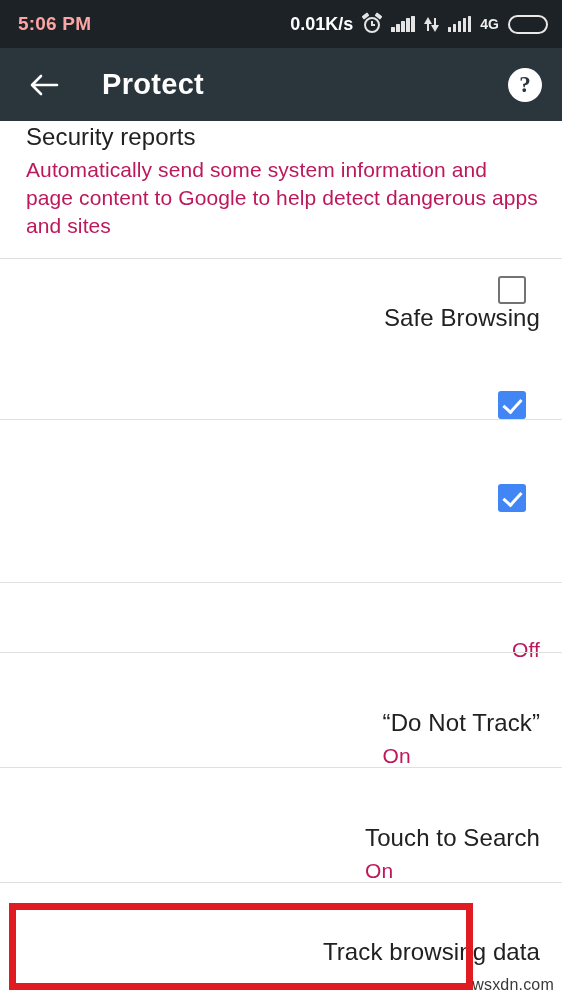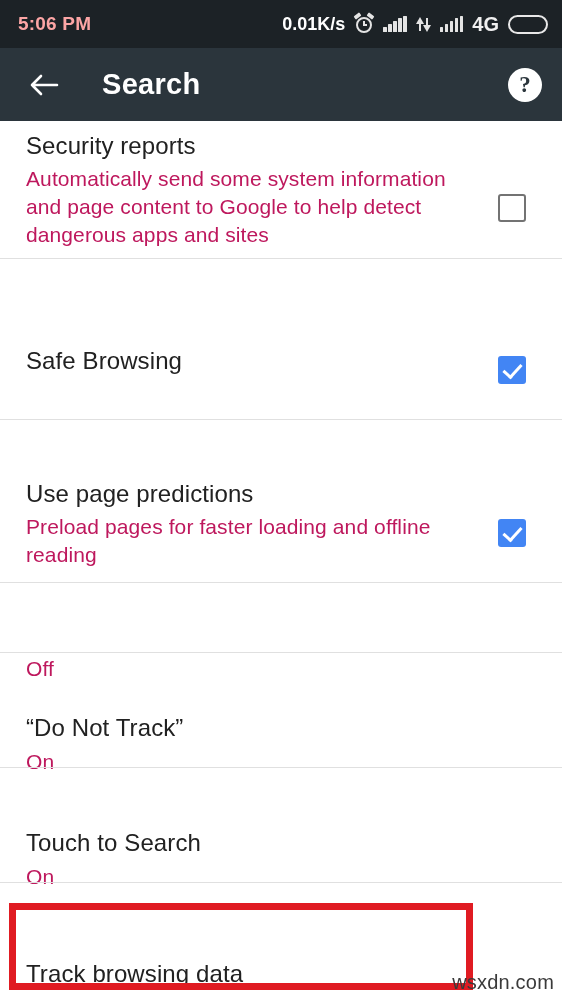--- a/index.html
+++ b/index.html
@@ -61,21 +61,21 @@
   .datasync-icon{ position:relative; width:15px; height:17px; }
   .datasync-icon .up, .datasync-icon .dn{
     position:absolute; width:0; height:0; border-left:4px solid transparent;
     border-right:4px solid transparent;
   }
   .datasync-icon .up{ left:0; top:1px; border-bottom:7px solid #e4e4e4; }
   .datasync-icon .up-stem{ position:absolute; left:3px; top:7px; width:2px; height:8px; background:#e4e4e4;}
   .datasync-icon .dn{ right:0; bottom:1px; border-top:7px solid #e4e4e4; }
   .datasync-icon .dn-stem{ position:absolute; right:3px; top:2px; width:2px; height:8px; background:#e4e4e4;}
 
-  .net-label{ font-size:20px; font-weight:bold; color:#f0f0f0; }
+  .net-label{ font-size:14px; font-weight:bold; color:#f0f0f0; }
   .battery{
     width:40px; height:19px; border:2px solid #e8e8e8; border-radius:10px;
     position:relative; padding:2px;
   }
   .battery .fill{
     width:100%; height:100%; background:#f5a623; border-radius:7px;
   }
 
   
   #app-bar{
@@ -103,23 +103,24 @@
   }
 
   
   #settings-list{
     position:absolute; top:121px; left:0;
     width:562px; height:879px;
     background:#ffffff;
   }
   .row{
     position:relative;
-    display:flex; align-items:center;
+    display:flex; align-items:flex-end;
     padding:0 22px 0 26px;
     cursor:pointer;
+    flex-direction:column;
   }
   .row .texts{ flex:1 1 auto; min-width:0; }
   .row .title{
     font-size:24px; color:#212121; line-height:1.18;
     letter-spacing:.1px;
   }
   .row .summary{
     font-size:21px; color:#be185d; line-height:1.33;
     margin-top:5px; letter-spacing:.1px;
   }
@@ -154,21 +155,21 @@
   #row-security-reports{ position:absolute; top:0px;   left:0; right:0; height:137px; }
   #div-1 { position:absolute; top:137px; left:0; right:0; }
   #row-safe-browsing{   position:absolute; top:157px; left:0; right:0; height:141px; }
   #div-2 { position:absolute; top:298px; left:0; right:0; }
   #row-page-predictions{position:absolute; top:318px; left:0; right:0; height:143px; }
   #div-3 { position:absolute; top:461px; left:0; right:0; }
   #row-usage-crash{     position:absolute; top:481px; left:0; right:0; height:100px; }
   #div-4 { position:absolute; top:531px; left:0; right:0; }
   #row-do-not-track{    position:absolute; top:560px; left:0; right:0; height:100px; }
   #div-5 { position:absolute; top:646px; left:0; right:0; }
-  #row-touch-to-search{ position:absolute; top:675px; left:0; right:12px; height:100px; }
+  #row-touch-to-search{ position:absolute; top:675px; left:0; right:0; height:100px; }
   #div-6 { position:absolute; top:761px; left:0; right:0; }
   #row-clear-browsing{  position:absolute; top:790px; left:0; right:0; height:100px; }
 
   
   #row-security-reports .texts{ margin-top:2px; }
   #row-security-reports .ctrl{ margin-top:36px; }
   #row-safe-browsing .texts{ margin-top:26px; }
   #row-safe-browsing .ctrl{ margin-top:43px; }
   #row-page-predictions .texts{ margin-top:28px; }
   #row-page-predictions .ctrl{ margin-top:45px; }
@@ -182,21 +183,21 @@
     position:absolute;
     left:9px; top:903px;
     width:464px; height:87px;
     border:7px solid #e01b22;
     pointer-events:none;
   }
 
   
   #watermark{
     position:absolute; right:8px; bottom:6px;
-    font-size:20px; color:#3a3a3a; letter-spacing:.2px;
+    font-size:16px; color:#3a3a3a; letter-spacing:.2px;
   }
 </style>
 </head>
 <body>
 
 <div id="status-bar">
   <span class="clock">5:06 PM</span>
   <div class="right">
     <span class="netspeed">0.01K/s</span>
     <span class="alarm-icon">
@@ -230,21 +231,21 @@
     <span class="battery"><span class="fill"></span></span>
   </div>
 </div>
 
 <div id="app-bar">
   <span class="back">
     <svg width="34" height="34" viewBox="0 0 34 34">
       <path d="M31 17 H6 M15 8 L6 17 L15 26" stroke="#ffffff" stroke-width="2.6" fill="none" stroke-linecap="round" stroke-linejoin="round"></path>
     </svg>
   </span>
-  <span class="title">Search</span>
+  <span class="title">Protect</span>
   <span class="help">?</span>
 </div>
 
 <div id="settings-list">
 
   <div class="row" id="row-security-reports">
     <div class="texts">
       <div class="title">Security reports</div>
       <div class="summary">Automatically send some system information and page content to Google to help detect dangerous apps and sites</div>
     </div>
@@ -258,24 +259,20 @@
     <div class="texts">
       <div class="title">Safe Browsing</div>
     </div>
     <div class="ctrl">
       <span class="cb checked"></span>
     </div>
   </div>
   <div class="divider" id="div-2"></div>
 
   <div class="row" id="row-page-predictions">
-    <div class="texts">
-      <div class="title">Use page predictions</div>
-      <div class="summary">Preload pages for faster loading and offline reading</div>
-    </div>
     <div class="ctrl">
       <span class="cb checked"></span>
     </div>
   </div>
   <div class="divider" id="div-3"></div>
 
   <div class="row" id="row-usage-crash">
     <div class="texts">
       <div class="summary">Off</div>
     </div>

